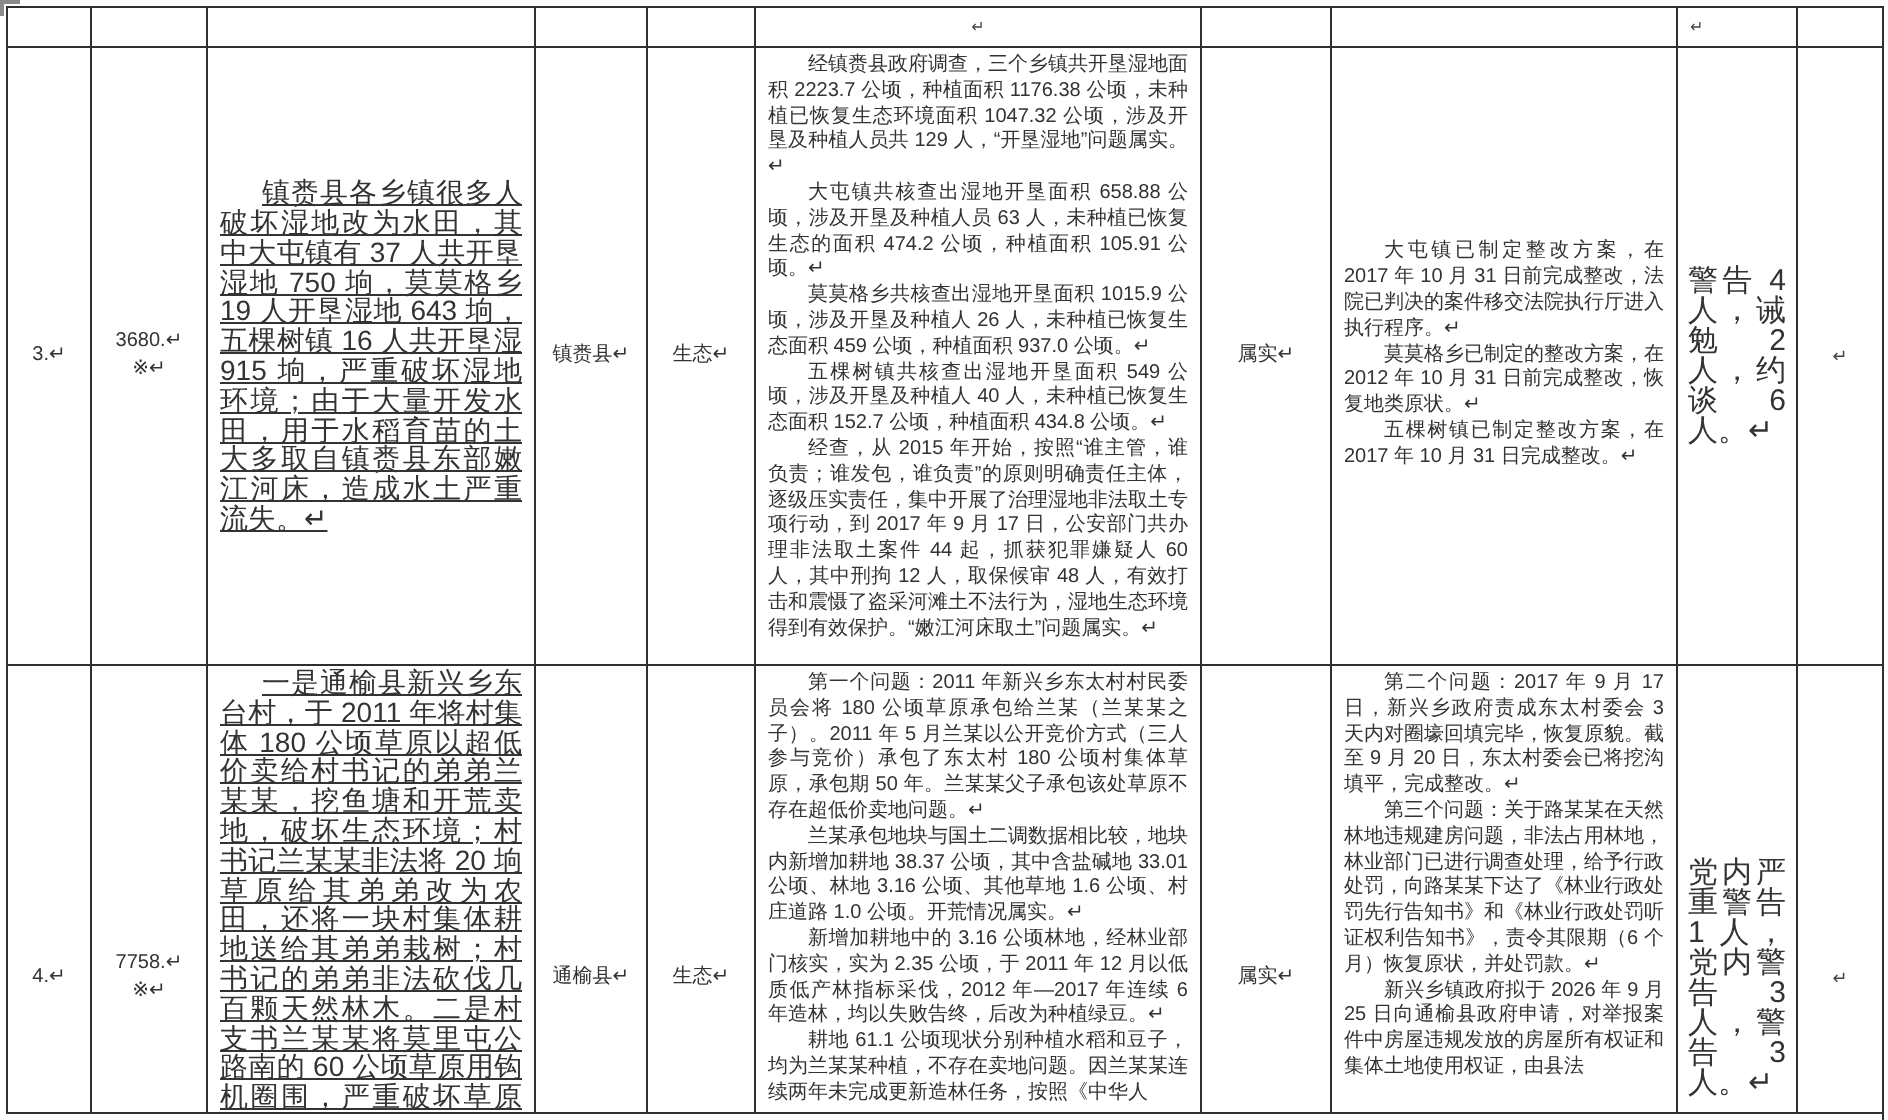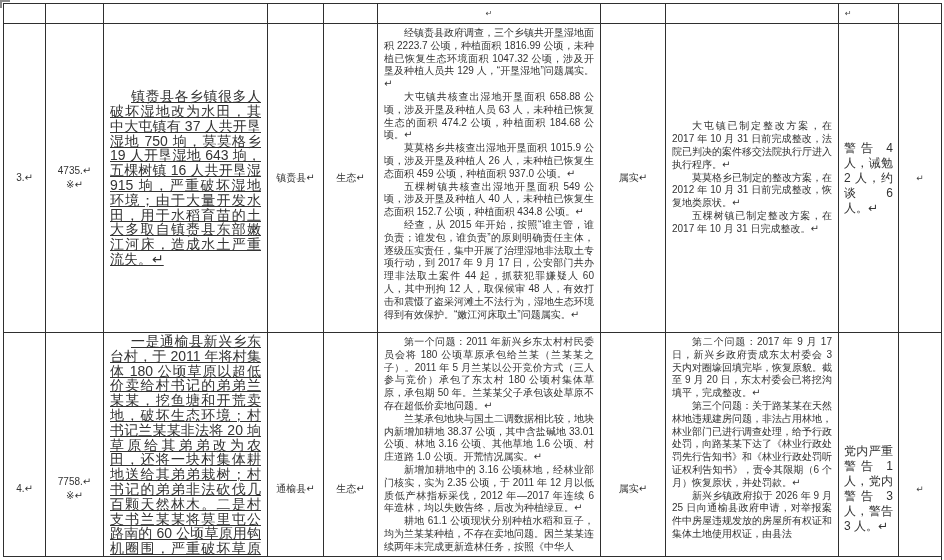--- a/index.html
+++ b/index.html
@@ -20,21 +20,21 @@
   tr.row-b{height:220px;}
   .mark{font-size:8px;color:#444;display:block;}
   .mark.center{text-align:center;}
   .mark.left{text-align:left;}
   .c-center{text-align:center;font-size:10px;line-height:14px;color:#333;}
   .complaint p{margin:0;font-size:14px;line-height:14.8px;text-align:justify;
     text-indent:21px;color:#333;text-decoration:underline;}
   .invest p,.rect p{margin:0;font-size:10px;line-height:12.8px;text-align:justify;
     text-indent:20px;color:#333;}
   .v-top{vertical-align:top;padding-top:3px;}
-  .acct{font-size:12px;line-height:15px;text-align:justify;color:#333;padding:1px 5px;}
+  .acct{font-size:15px;line-height:15px;text-align:justify;color:#333;padding:1px 5px;}
   .remarks{text-align:center;font-size:9px;color:#444;}
   .bottom-cut{position:absolute;left:3px;width:938px;top:556px;height:4px;
     background:#ffffff;border-top:1px solid #2f2f2f;}
 </style>
 </head>
 <body>
 
 <div class="page">
   <span class="handle"></span>
 
@@ -66,31 +66,31 @@
       <td></td>
       <td>
         <span class="mark left">↵</span>
       </td>
       <td></td>
     </tr>
 
     <tr class="row-a">
       <td class="c-center">3.↵</td>
       <td class="c-center">
-        <span>4735.↵</span><br>
+        <span>3680.↵</span><br>
         <span>※↵</span>
       </td>
       <td class="complaint">
             <p>镇赉县各乡镇很多人破坏湿地改为水田，其中大屯镇有 37 人共开垦湿地 750 垧，莫莫格乡 19 人开垦湿地 643 垧，五棵树镇 16 人共开垦湿 915 垧，严重破坏湿地环境；由于大量开发水田，用于水稻育苗的土大多取自镇赉县东部嫩江河床，造成水土严重流失。↵</p>
           </td>
       <td class="c-center">镇赉县↵</td>
       <td class="c-center">生态↵</td>
       <td class="invest v-top">
-            <p>经镇赉县政府调查，三个乡镇共开垦湿地面积 2223.7 公顷，种植面积 1816.99 公顷，未种植已恢复生态环境面积 1047.32 公顷，涉及开垦及种植人员共 129 人，“开垦湿地”问题属实。↵</p>
-            <p>大屯镇共核查出湿地开垦面积 658.88 公顷，涉及开垦及种植人员 63 人，未种植已恢复生态的面积 474.2 公顷，种植面积 184.68 公顷。↵</p>
+            <p>经镇赉县政府调查，三个乡镇共开垦湿地面积 2223.7 公顷，种植面积 1176.38 公顷，未种植已恢复生态环境面积 1047.32 公顷，涉及开垦及种植人员共 129 人，“开垦湿地”问题属实。↵</p>
+            <p>大屯镇共核查出湿地开垦面积 658.88 公顷，涉及开垦及种植人员 63 人，未种植已恢复生态的面积 474.2 公顷，种植面积 105.91 公顷。↵</p>
             <p>莫莫格乡共核查出湿地开垦面积 1015.9 公顷，涉及开垦及种植人 26 人，未种植已恢复生态面积 459 公顷，种植面积 937.0 公顷。↵</p>
             <p>五棵树镇共核查出湿地开垦面积 549 公顷，涉及开垦及种植人 40 人，未种植已恢复生态面积 152.7 公顷，种植面积 434.8 公顷。↵</p>
             <p>经查，从 2015 年开始，按照“谁主管，谁负责；谁发包，谁负责”的原则明确责任主体，逐级压实责任，集中开展了治理湿地非法取土专项行动，到 2017 年 9 月 17 日，公安部门共办理非法取土案件 44 起，抓获犯罪嫌疑人 60 人，其中刑拘 12 人，取保候审 48 人，有效打击和震慑了盗采河滩土不法行为，湿地生态环境得到有效保护。“嫩江河床取土”问题属实。↵</p>
           </td>
       <td class="c-center">属实↵</td>
       <td class="rect">
             <p>大屯镇已制定整改方案，在 2017 年 10 月 31 日前完成整改，法院已判决的案件移交法院执行厅进入执行程序。↵</p>
             <p>莫莫格乡已制定的整改方案，在 2012 年 10 月 31 日前完成整改，恢复地类原状。↵</p>
             <p>五棵树镇已制定整改方案，在 2017 年 10 月 31 日完成整改。↵</p>
           </td>

